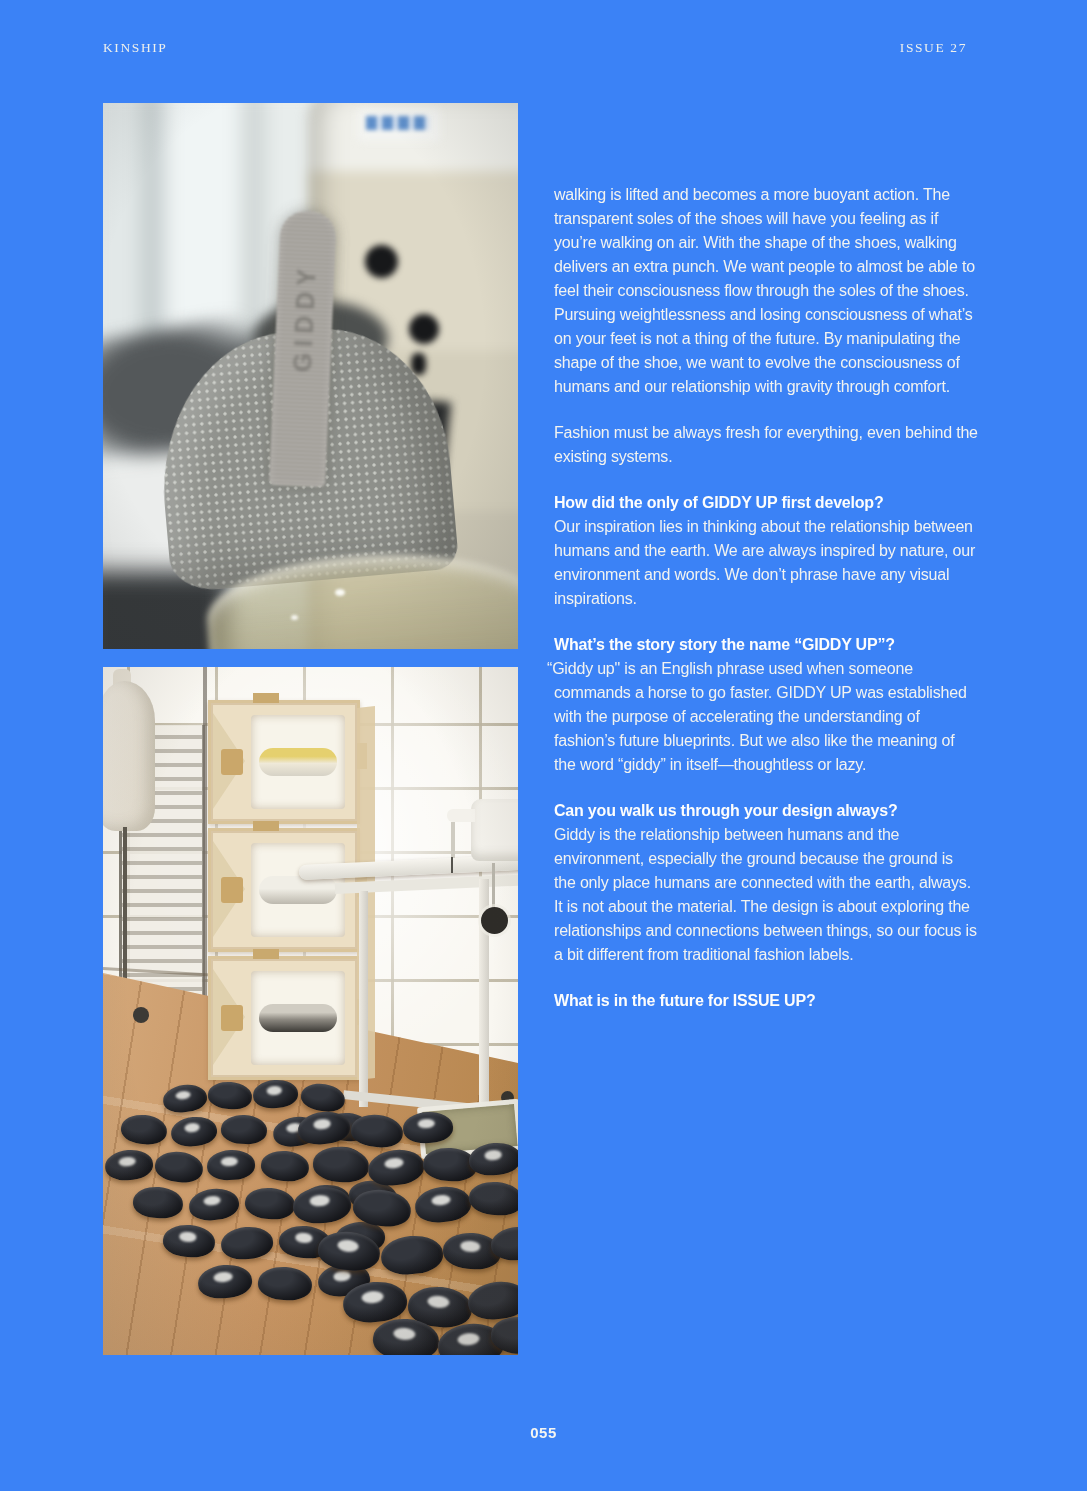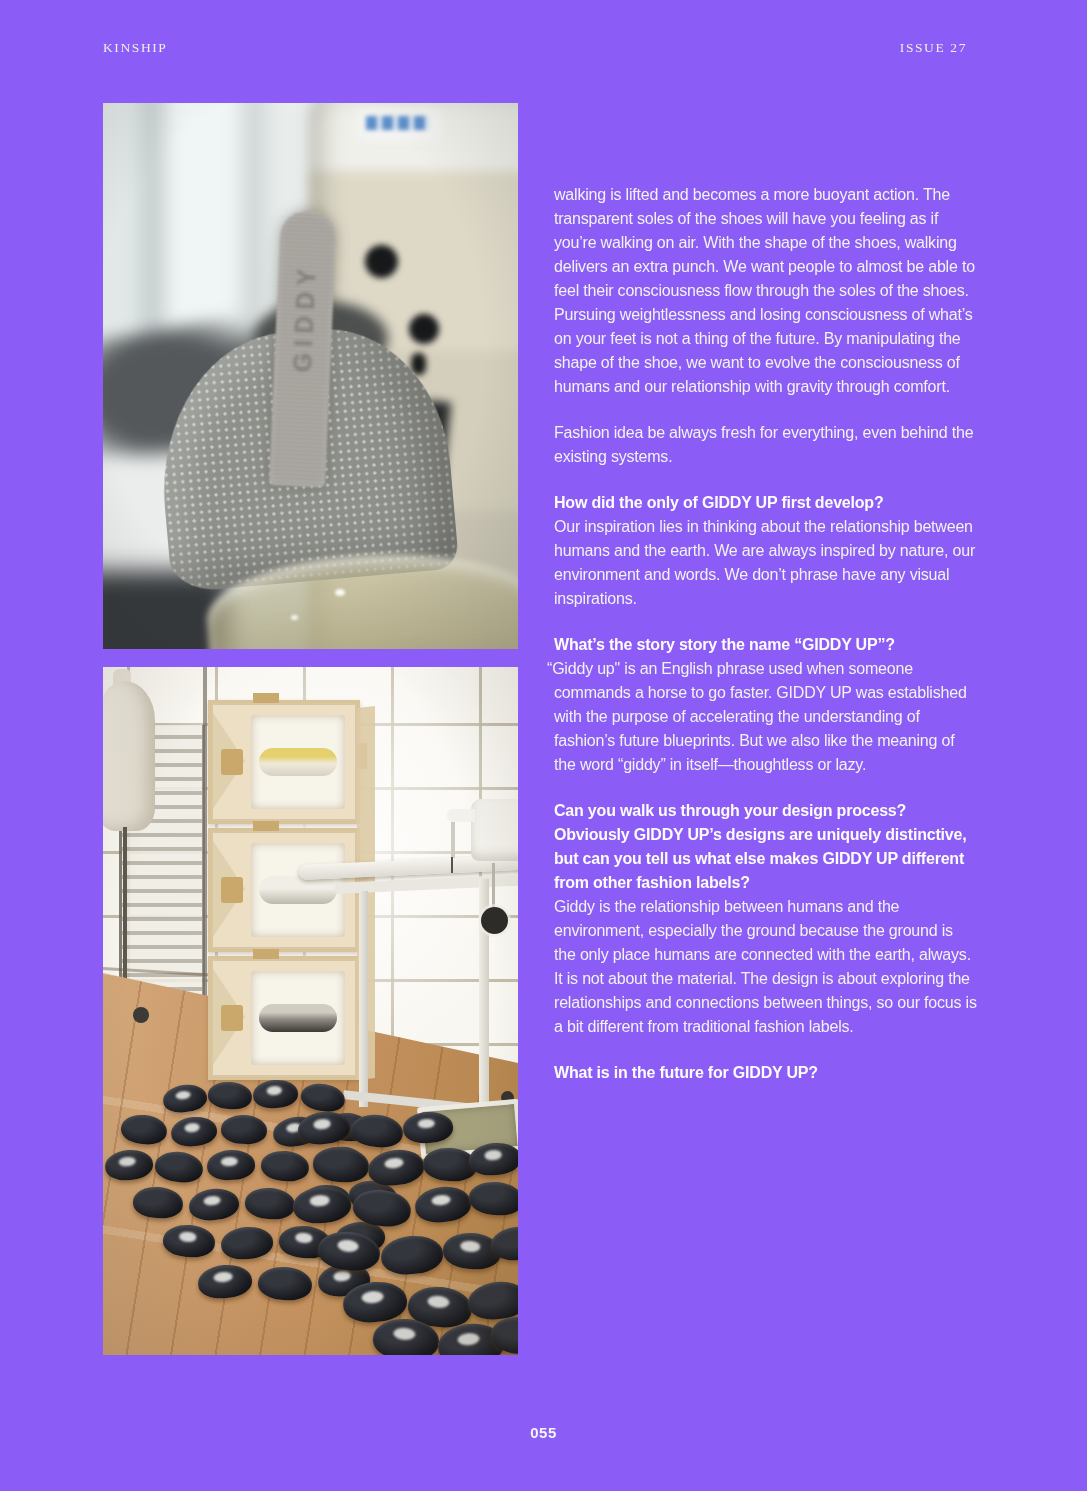--- a/index.html
+++ b/index.html
@@ -1,16 +1,16 @@
 <!DOCTYPE html>
 <html><head>
 <meta charset="utf-8">
 <style>
   html,body{margin:0;padding:0;background:#8d948f;}
-  .page{position:relative;width:1087px;height:1491px;background:#8b5cf6;overflow:hidden;
+  .page{position:relative;width:1087px;height:1491px;background:#3b82f6;overflow:hidden;
         font-family:"Liberation Sans",sans-serif;}
   
   .masthead-brand{position:absolute;left:103px;top:40px;font-family:"Liberation Serif",serif;
         font-size:13.5px;letter-spacing:1.6px;color:#eef0ec;}
   .masthead-issue{position:absolute;right:120px;top:40px;font-family:"Liberation Serif",serif;
         font-size:13.5px;letter-spacing:1.6px;color:#eef0ec;}
   
   .article{position:absolute;left:554px;top:183px;width:424px;
         font-size:16px;line-height:24px;letter-spacing:-0.2px;color:#f2f3f0;}
   .article p{margin:0;}
@@ -308,30 +308,29 @@
           <div class="patch"></div>
         </div>
         <div class="slipper" style="left: 388px; top: 650px; width: 60px; height: 37px; transform: rotate(5deg);"></div>
       </div>
     <div class="p2-vignette"></div>
   </div>
 
   <div class="article">
     <p class="intro">walking is lifted and becomes a more buoyant action. The transparent soles of the shoes will have you feeling as if you’re walking on air. With the shape of the shoes, walking delivers an extra punch. We want people to almost be able to feel their consciousness flow through the soles of the shoes. Pursuing weightlessness and losing consciousness of what’s on your feet is not a thing of the future. By manipulating the shape of the shoe, we want to evolve the consciousness of humans and our relationship with gravity through comfort.</p>
 
-    <p class="a">Fashion idea be always fresh for everything, even behind the existing systems.</p>
+    <p class="a">Fashion must be always fresh for everything, even behind the existing systems.</p>
 
     <p class="q">How did the only of GIDDY UP first develop?</p>
     <p class="a">Our inspiration lies in thinking about the relationship between humans and the earth. We are always inspired by nature, our environment and words. We don’t phrase have any visual inspirations.</p>
 
     <p class="q">What’s the story story the name “GIDDY UP”?</p>
     <p class="a hang">“Giddy up" is an English phrase used when someone commands a horse to go faster. GIDDY UP was established with the purpose of accelerating the understanding of fashion’s future blueprints. But we also like the meaning of the word “giddy” in itself—thoughtless or lazy.</p>
 
-    <p class="q">Can you walk us through your design process?</p>
-
-    <p class="q">Obviously GIDDY UP’s designs are uniquely distinctive, but can you tell us what else makes GIDDY UP different from other fashion labels?</p>
+    <p class="q">Can you walk us through your design always?</p>
+
     <p class="a">Giddy is the relationship between humans and the environment, especially the ground because the ground is the only place humans are connected with the earth, always. It is not about the material. The design is about exploring the relationships and connections between things, so our focus is a bit different from traditional fashion labels.</p>
 
-    <p class="q">What is in the future for GIDDY UP?</p>
+    <p class="q">What is in the future for ISSUE UP?</p>
   </div>
 
   <div class="page-number">055</div>
 </div>
 
 </body></html>

